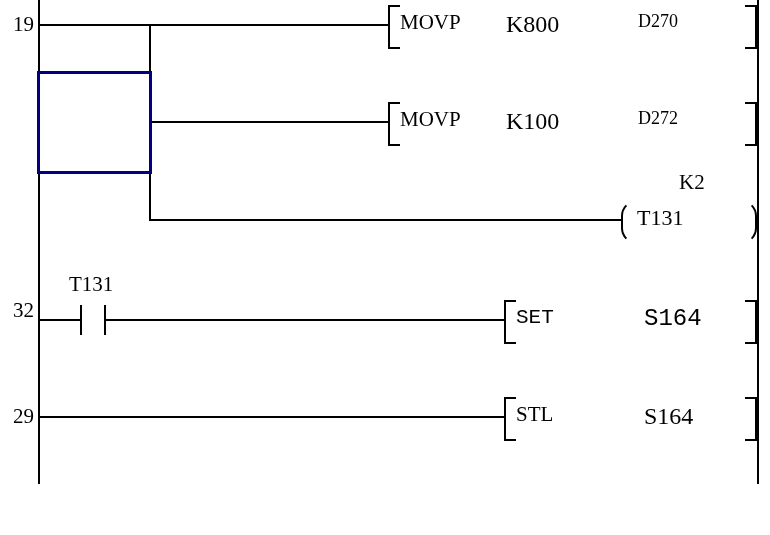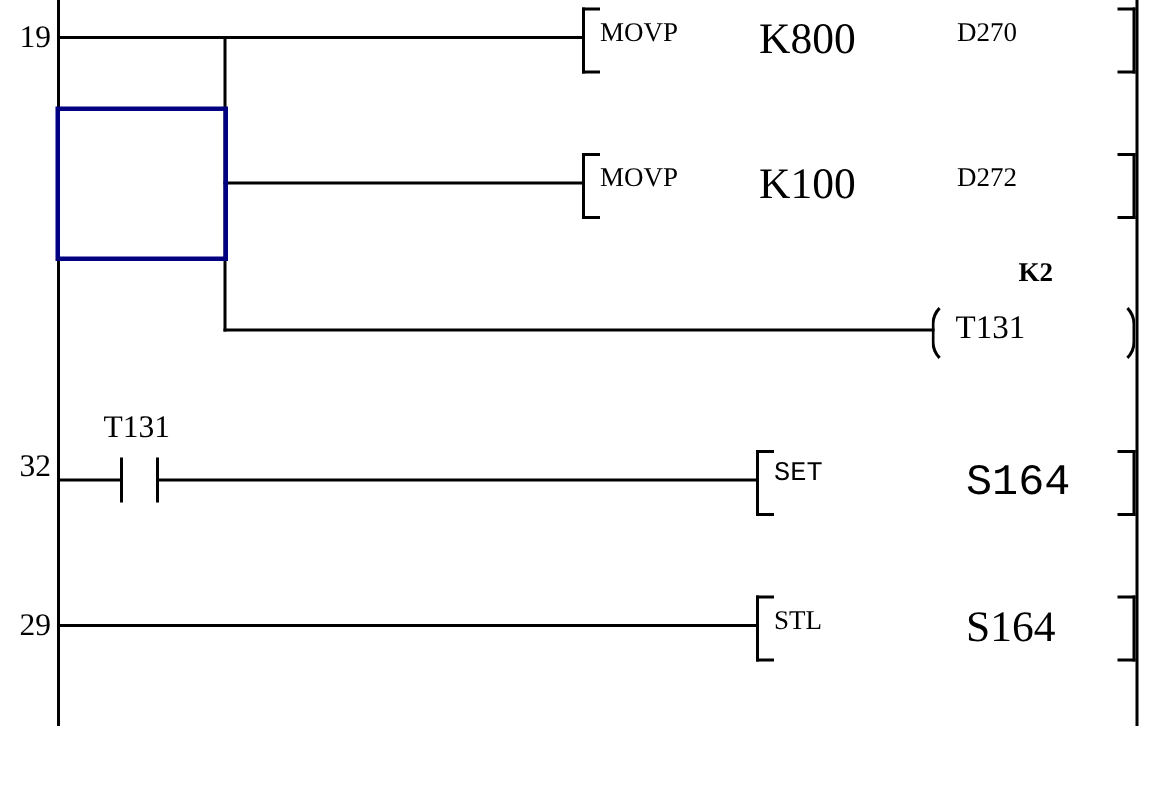--- a/index.html
+++ b/index.html
@@ -75,29 +75,29 @@
     border-left: 2px solid #000000;
   }
   .instr-box .brk-r {
     right: 0;
     border-right: 2px solid #000000;
   }
   .instr-box .op {
     position: absolute;
     left: 12px;
     top: 7px;
-    font-size: 18px;
+    font-size: 21px;
     line-height: 1;
     white-space: nowrap;
   }
   .instr-box .arg1 {
     position: absolute;
     left: 118px;
     top: 7px;
-    font-size: 29px;
+    font-size: 24px;
     line-height: 1;
     white-space: nowrap;
   }
   .instr-box .arg2 {
     position: absolute;
     left: 250px;
     top: 7px;
     font-size: 18px;
     line-height: 1;
     white-space: nowrap;
@@ -137,25 +137,24 @@
   .coil .coil-label {
     position: absolute;
     left: 16px;
     top: 7px;
     font-size: 22px;
     line-height: 1;
     white-space: nowrap;
   }
   .coil-preset {
     position: absolute;
-    font-size: 18px;
-    color: #000000;
-    line-height: 1;
-    white-space: nowrap;
-    font-weight: bold;
+    font-size: 21px;
+    color: #000000;
+    line-height: 1;
+    white-space: nowrap;
   }
 
   
   .contact {
     position: absolute;
     height: 30px;
   }
   .contact .bar {
     position: absolute;
     top: 0;

